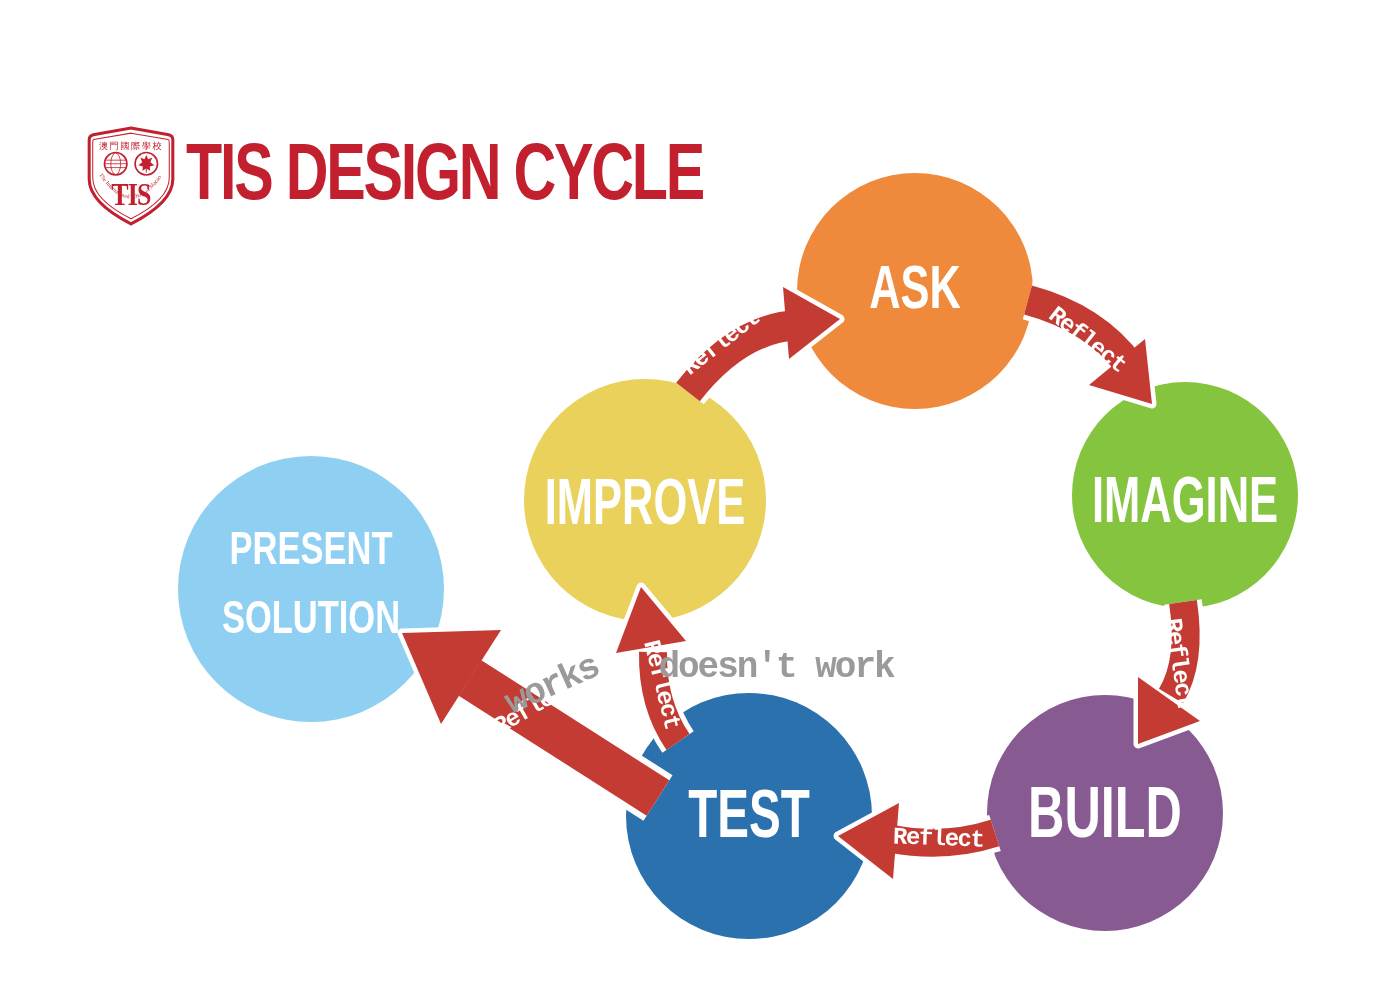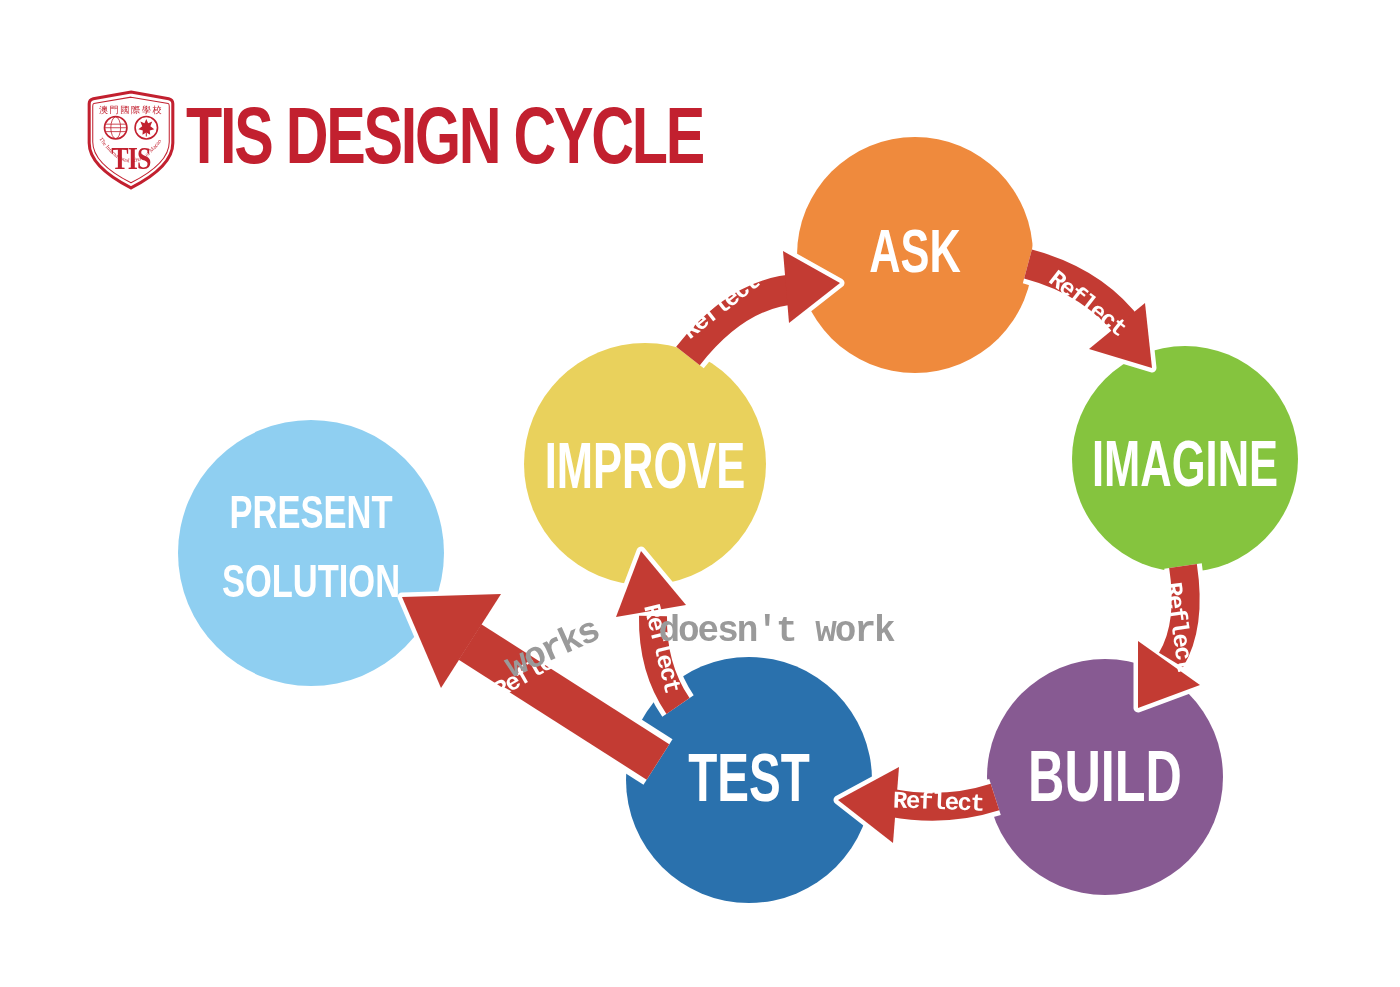--- a/index.html
+++ b/index.html
@@ -1,20 +1,20 @@
 <!DOCTYPE html>
 <html style="--title-red: #C2202F; --arrow-red: #C33B33; --annotation-gray: #9A9A9A; --ask-orange: #EF8A3D; --imagine-green: #85C43E; --build-purple: #875A92; --test-blue: #2A71AD; --improve-yellow: #E9D15C; --present-blue: #8FCFF1;"><head>
 <meta charset="utf-8">
 <style>
   html,body{margin:0;padding:0;background:#ffffff;}
   body{
     width:1400px;height:987px;position:relative;overflow:hidden;
     font-family:"Liberation Sans",sans-serif;
   }
-  .stage{position:absolute;inset:0;}
+  .stage{position:absolute;inset:0;margin-top:36px;}
   .logo{position:absolute;left:84px;top:90px;width:94px;height:102px;}
   .page-title{
     position:absolute;left:186px;top:96px;
     font-size:80px;font-weight:bold;line-height:1;white-space:nowrap;
     letter-spacing:-3px;
     color:var(--title-red,#C2202F);
     transform:scaleX(0.74);transform-origin:left top;
   }
   .diagram{position:absolute;left:0;top:0;width:1400px;height:987px;}
 

